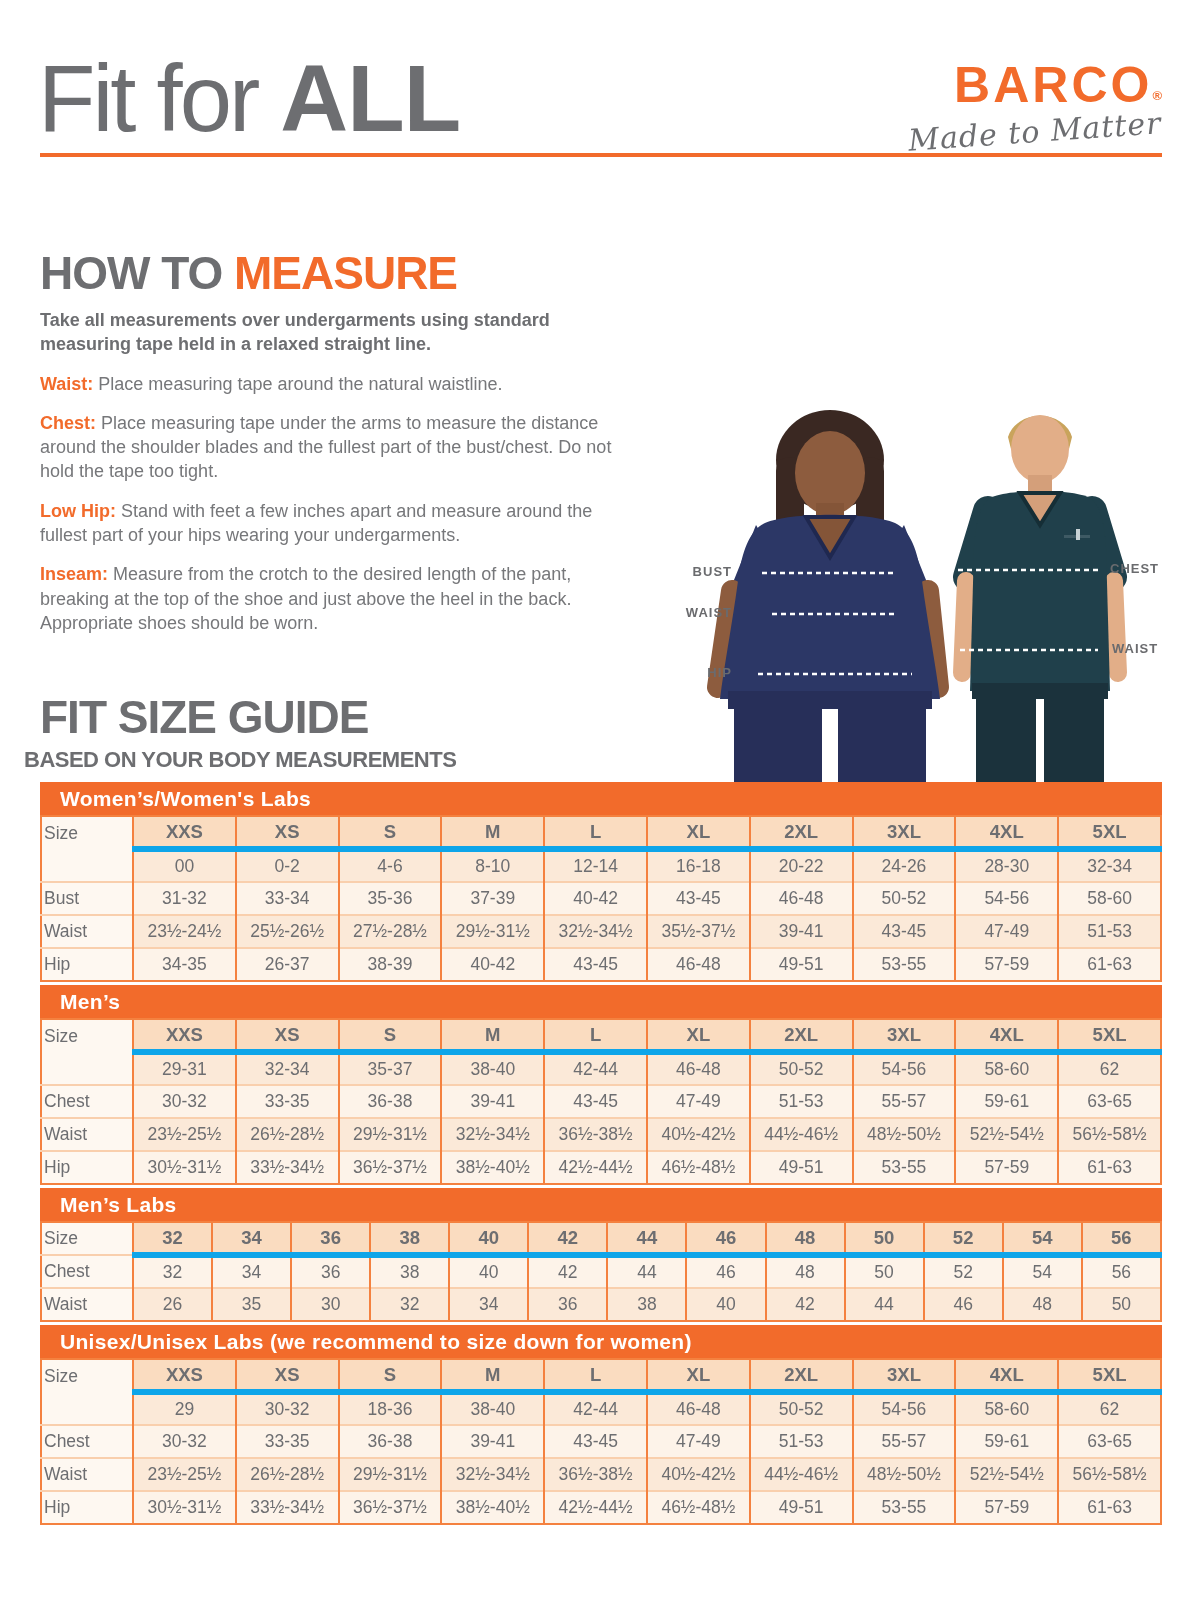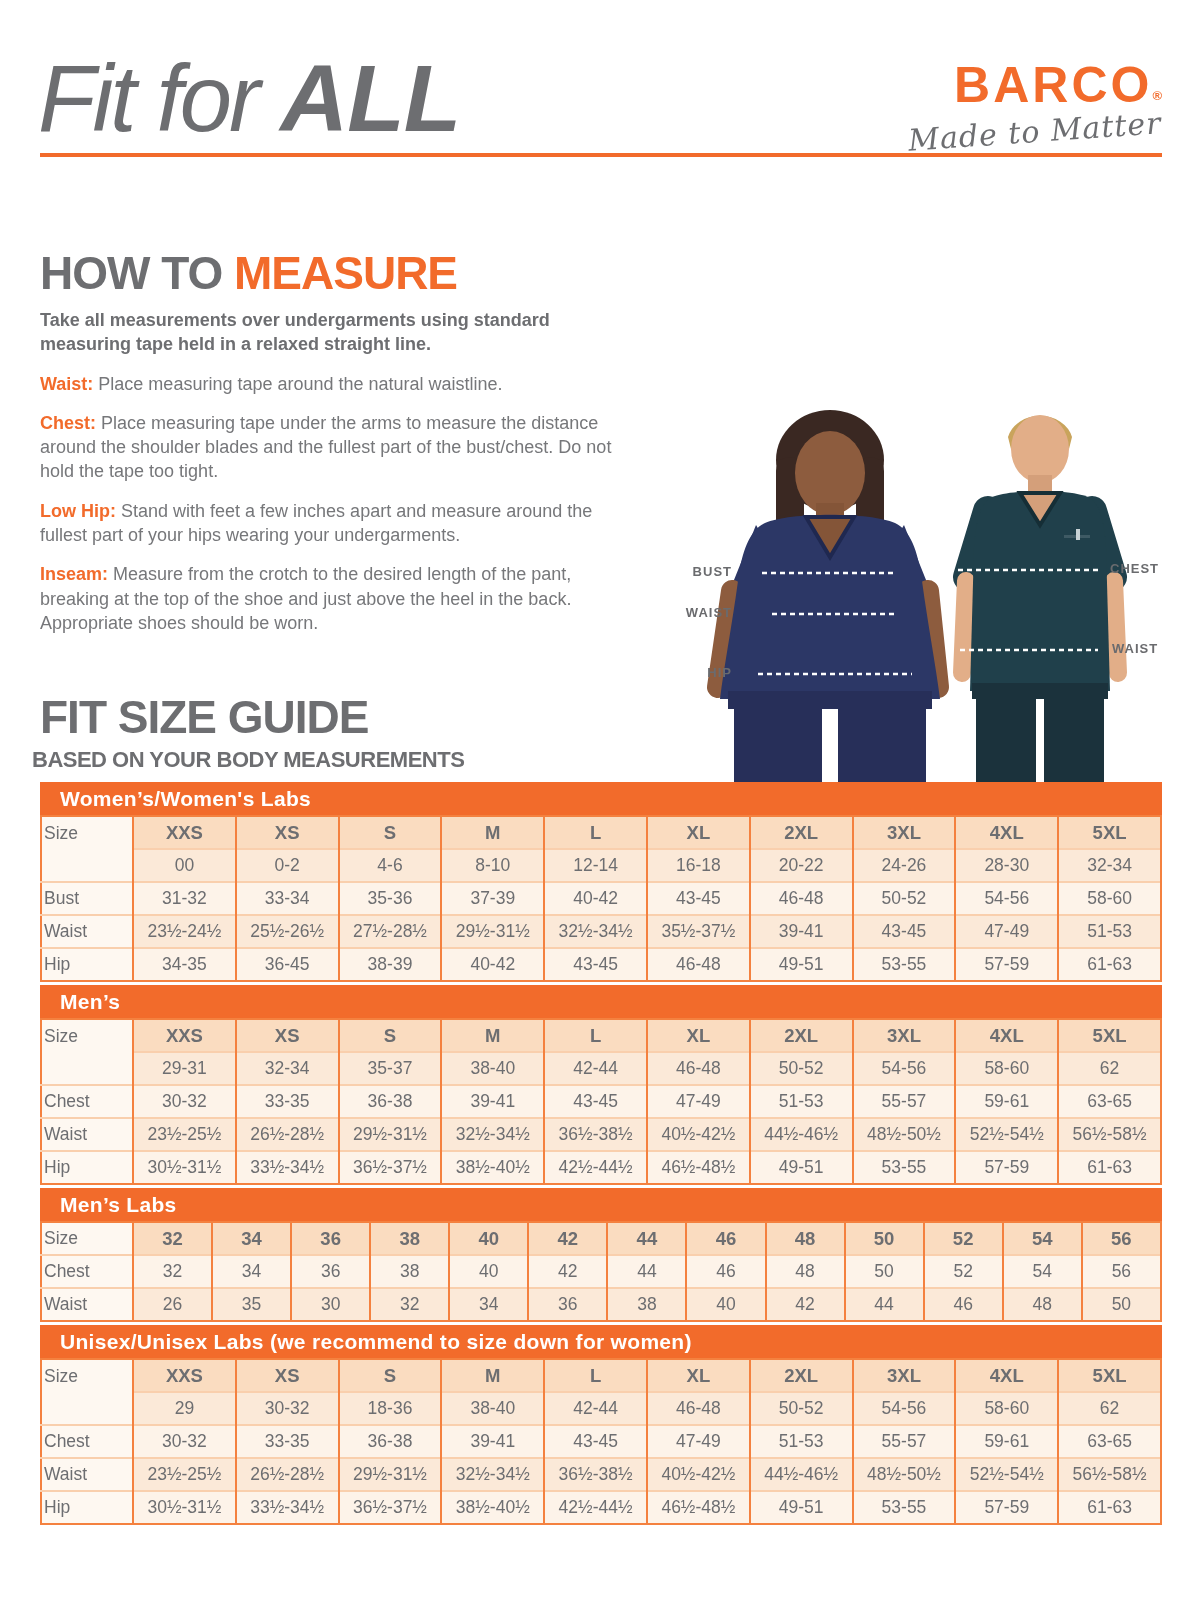--- a/index.html
+++ b/index.html
@@ -13,21 +13,21 @@
     --row-light:#FDF3E9;
     --label-bg:#FEF8F1;
   }
   *{box-sizing:border-box;}
   html,body{margin:0;padding:0;}
   body{width:1200px;height:1600px;position:relative;background:#fff;
        font-family:"Liberation Sans", sans-serif;color:var(--body-gray);}
   .abs{position:absolute;}
 
   
-  .title{left:38px;top:52px;font-size:94px;line-height:1;color:var(--heading-gray);letter-spacing:-3px;white-space:nowrap;font-style:italic;}
+  .title{left:38px;top:52px;font-size:94px;line-height:1;color:var(--heading-gray);letter-spacing:-3px;white-space:nowrap;}
   .title .t-light{font-weight:400;}
   .title .t-bold{font-weight:700;letter-spacing:-1px;}
   .rule{left:40px;top:153px;width:1122px;height:4px;background:var(--accent);}
   .logo{right:38px;top:60px;text-align:right;}
   .logo-brand{font-size:50px;font-weight:700;color:var(--accent);letter-spacing:3px;line-height:1;margin-top:9px;}
   .logo-reg{font-size:13px;font-weight:700;color:var(--accent);vertical-align:2px;letter-spacing:0;}
   .logo-tagline{display:inline-block;font-family:"DejaVu Serif",serif;font-style:italic;font-size:30px;
     color:var(--heading-gray);transform:rotate(-4deg);margin-top:4px;letter-spacing:1px;}
 
   
@@ -39,31 +39,31 @@
   .m-label{color:var(--accent);font-weight:700;}
 
   
   .models{left:640px;top:385px;width:557px;height:398px;overflow:hidden;}
   .models svg{position:absolute;left:0;top:0;}
   .model-label{position:absolute;font-size:13px;font-weight:700;color:#6A6B6E;letter-spacing:1px;}
   .lab-right{text-align:right;width:92px;left:0;}
 
   
   .fsg-heading{left:40px;top:690px;font-size:46px;font-weight:700;letter-spacing:-1px;color:var(--heading-gray);}
-  .fsg-sub{left:32px;top:747px;font-size:22px;font-weight:700;color:var(--heading-gray);letter-spacing:-0.5px;}
+  .fsg-sub{left:24px;top:747px;font-size:22px;font-weight:700;color:var(--heading-gray);letter-spacing:-0.5px;}
 
   #tables{left:40px;top:782px;width:1122px;}
   .tblock{margin-bottom:3px;}
   .banner{background:var(--accent);color:#fff;font-weight:700;font-size:21px;line-height:23px;
           padding:5px 0 5px 20px;letter-spacing:0.3px;}
   table{width:100%;border-collapse:collapse;table-layout:fixed;border:2px solid var(--v-border);}
   th,td{height:33px;padding:0 2px;text-align:center;font-size:17.5px;color:var(--heading-gray);
         border-right:2px solid var(--v-border);border-top:2px solid var(--h-border);overflow:hidden;white-space:nowrap;}
   tr:first-child th{border-top:none;}
-  th.hd{background:var(--peach);font-weight:700;font-size:18.5px;border-bottom:1px solid #0ea5e9;}
+  th.hd{background:var(--peach);font-weight:700;font-size:18.5px;border-bottom:6px solid #0ea5e9;}
   td.dark{background:var(--row-dark);}
   td.light{background:var(--row-light);}
   .lbl{background:var(--label-bg);text-align:left;font-weight:400;}
   th.lbl{font-weight:400;font-size:17.5px;}
   th.vtop{vertical-align:top;padding-top:6px;}
 </style>
 </head>
 <body>
 
 <div class="abs title"><span class="t-light">Fit for </span><span class="t-bold">ALL</span></div>
@@ -205,21 +205,21 @@
             <td class="dark">32½-34½</td>
             <td class="dark">35½-37½</td>
             <td class="dark">39-41</td>
             <td class="dark">43-45</td>
             <td class="dark">47-49</td>
             <td class="dark">51-53</td>
           </tr>
           <tr>
             <td class="lbl">Hip</td>
             <td class="light">34-35</td>
-            <td class="light">36-45</td>
+            <td class="light">26-37</td>
             <td class="light">38-39</td>
             <td class="light">40-42</td>
             <td class="light">43-45</td>
             <td class="light">46-48</td>
             <td class="light">49-51</td>
             <td class="light">53-55</td>
             <td class="light">57-59</td>
             <td class="light">61-63</td>
           </tr>
         </tbody>

